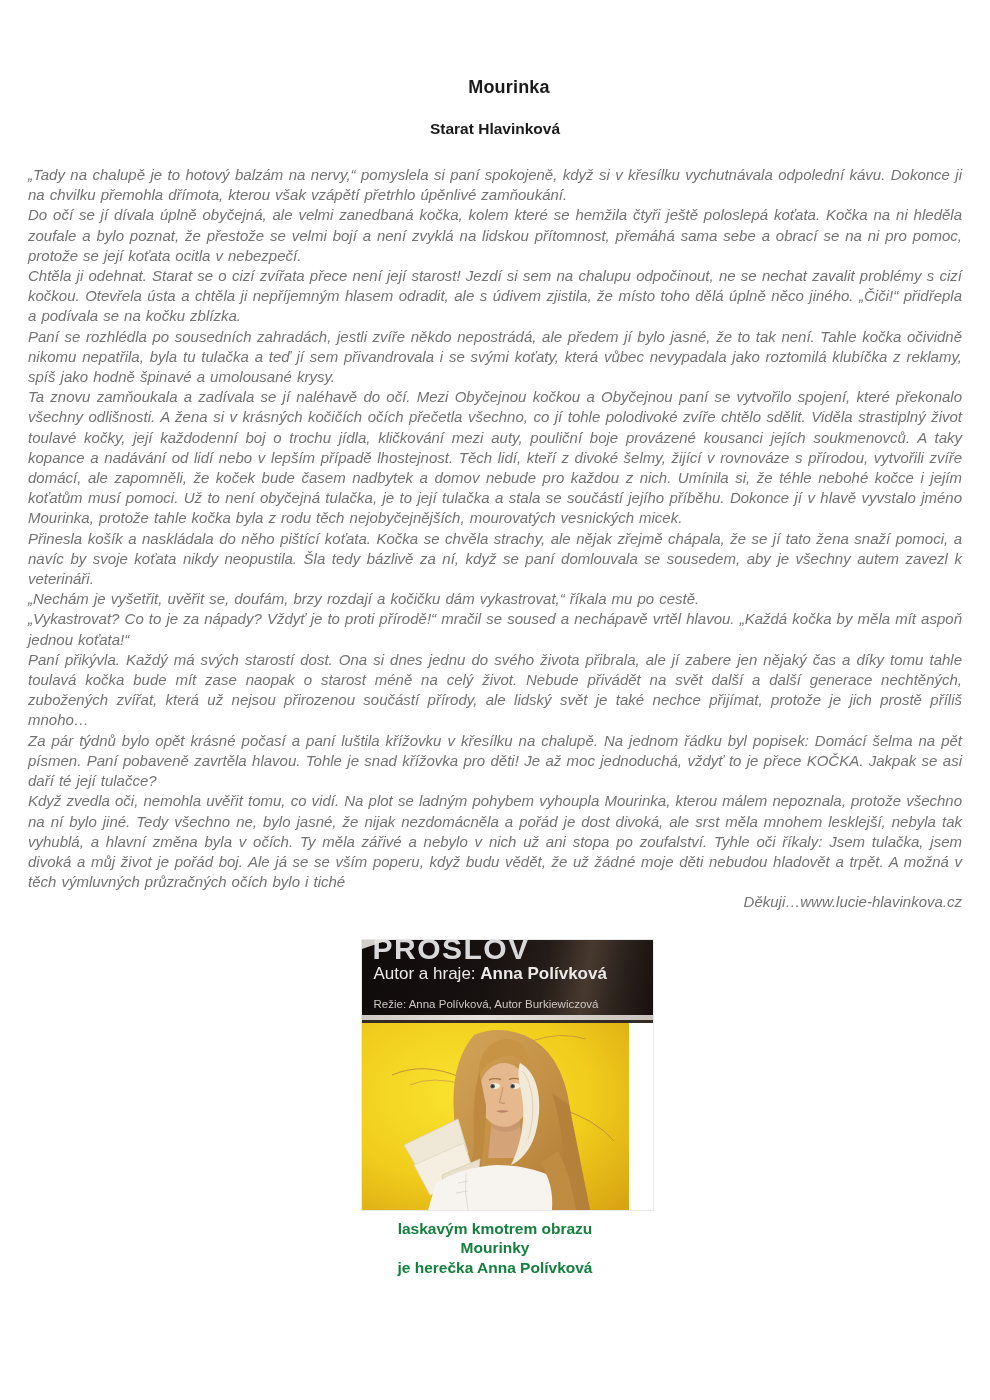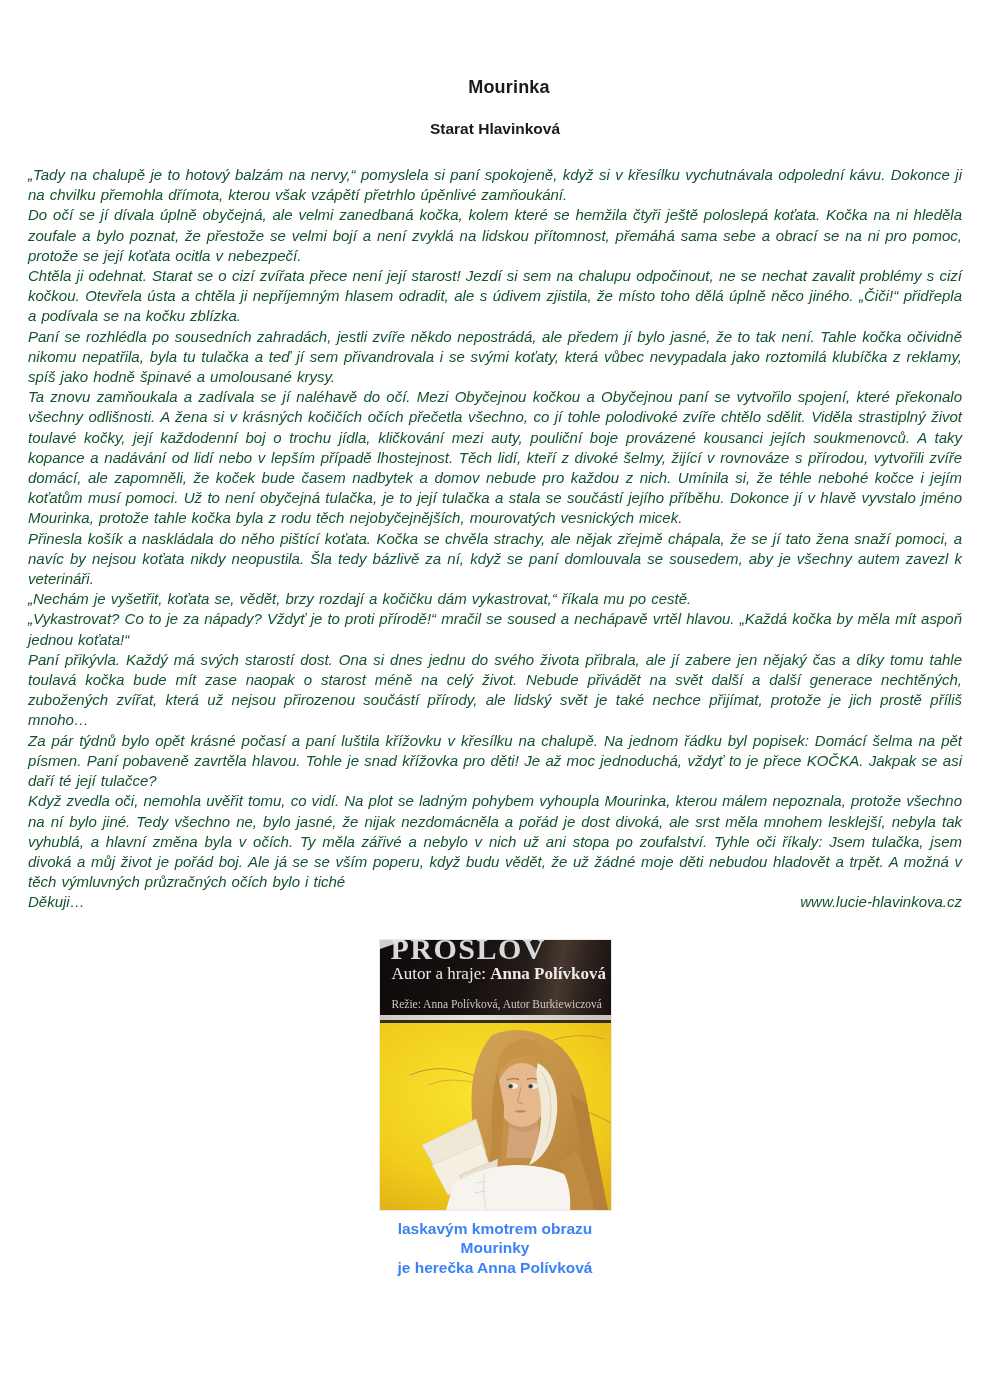--- a/index.html
+++ b/index.html
@@ -25,45 +25,44 @@
     font-size: 15.5px; font-weight: bold; line-height: 18px;
   }
 
   .story {
     margin: 27px 28px 0 28px;
     font-style: italic;
     font-size: 15px;
     line-height: 20.2px;
     text-align: justify;
     word-spacing: 0.06em;
-    color: #14532d;
+    color: #737373;
   }
   .story p { margin: 0; }
 
   .closing-row {
     display: flex;
-    justify-content: space-between;
+    justify-content: flex-end;
     align-items: baseline;
     font-style: italic;
     font-size: 15px;
     line-height: 20.2px;
   }
 
   figure.poster-figure {
     margin: 27px auto 0 auto;
     width: 267px;
     text-align: center;
   }
   .poster {
-    width: 231px; height: 270px;
+    width: 291px; height: 270px;
     margin: 0 auto;
     position: relative;
     overflow: hidden;
     box-shadow: 0 0 0 1px #e9e9e9;
-    font-family: Liberation Serif, serif;
   }
   .poster-band {
     position: relative;
     height: 75px;
     background: linear-gradient(100deg, #0f0b0a 0%, #171110 42%, #241c18 62%, #47392f 76%, #2a211c 88%, #17100e 100%);
     overflow: hidden;
     text-align: left;
   }
   .band-sliver {
     position: absolute; top: 0; left: 0;
@@ -97,39 +96,39 @@
     background: linear-gradient(90deg, #cfc9c4, #e7e2dd 40%, #c9c2bc);
   }
   .poster-strip-dark { height: 3px; background: #342b25; }
   .poster-art { display: block; width: 267px; height: 187px; }
 
   figcaption.poster-caption {
     margin-top: 9px;
     font-size: 15.5px;
     font-weight: bold;
     line-height: 19.5px;
-    color: #3b82f6;
+    color: #15803d;
   }
 </style>
 </head>
 <body>
 
 <div class="page">
 
   <h1 class="doc-title">Mourinka</h1>
   <div class="doc-author">Starat Hlavinková</div>
 
   <div class="story">
     <p>„Tady na chalupě je to hotový balzám na nervy,“ pomyslela si paní spokojeně, když si v křesílku vychutnávala odpolední kávu. Dokonce ji na chvilku přemohla dřímota, kterou však vzápětí přetrhlo úpěnlivé zamňoukání.</p>
     <p>Do očí se jí dívala úplně obyčejná, ale velmi zanedbaná kočka, kolem které se hemžila čtyři ještě poloslepá koťata. Kočka na ni hleděla zoufale a bylo poznat, že přestože se velmi bojí a není zvyklá na lidskou přítomnost, přemáhá sama sebe a obrací se na ni pro pomoc, protože se její koťata ocitla v nebezpečí.</p>
     <p>Chtěla ji odehnat. Starat se o cizí zvířata přece není její starost! Jezdí si sem na chalupu odpočinout, ne se nechat zavalit problémy s cizí kočkou. Otevřela ústa a chtěla ji nepříjemným hlasem odradit, ale s údivem zjistila, že místo toho dělá úplně něco jiného. „Čiči!“ přidřepla a podívala se na kočku zblízka.</p>
     <p>Paní se rozhlédla po sousedních zahradách, jestli zvíře někdo nepostrádá, ale předem jí bylo jasné, že to tak není. Tahle kočka očividně nikomu nepatřila, byla tu tulačka a teď jí sem přivandrovala i se svými koťaty, která vůbec nevypadala jako roztomilá klubíčka z reklamy, spíš jako hodně špinavé a umolousané krysy.</p>
     <p>Ta znovu zamňoukala a zadívala se jí naléhavě do očí. Mezi Obyčejnou kočkou a Obyčejnou paní se vytvořilo spojení, které překonalo všechny odlišnosti. A žena si v krásných kočičích očích přečetla všechno, co jí tohle polodivoké zvíře chtělo sdělit. Viděla strastiplný život toulavé kočky, její každodenní boj o trochu jídla, kličkování mezi auty, pouliční boje provázené kousanci jejích soukmenovců. A taky kopance a nadávání od lidí nebo v lepším případě lhostejnost. Těch lidí, kteří z divoké šelmy, žijící v rovnováze s přírodou, vytvořili zvíře domácí, ale zapomněli, že koček bude časem nadbytek a domov nebude pro každou z nich. Umínila si, že téhle nebohé kočce i jejím koťatům musí pomoci. Už to není obyčejná tulačka, je to její tulačka a stala se součástí jejího příběhu. Dokonce jí v hlavě vyvstalo jméno Mourinka, protože tahle kočka byla z rodu těch nejobyčejnějších, mourovatých vesnických micek.</p>
-    <p>Přinesla košík a naskládala do něho pištící koťata. Kočka se chvěla strachy, ale nějak zřejmě chápala, že se jí tato žena snaží pomoci, a navíc by nejsou koťata nikdy neopustila. Šla tedy bázlivě za ní, když se paní domlouvala se sousedem, aby je všechny autem zavezl k veterináři.</p>
-    <p>„Nechám je vyšetřit, koťata se, vědět, brzy rozdají a kočičku dám vykastrovat,“ říkala mu po cestě.</p>
+    <p>Přinesla košík a naskládala do něho pištící koťata. Kočka se chvěla strachy, ale nějak zřejmě chápala, že se jí tato žena snaží pomoci, a navíc by svoje koťata nikdy neopustila. Šla tedy bázlivě za ní, když se paní domlouvala se sousedem, aby je všechny autem zavezl k veterináři.</p>
+    <p>„Nechám je vyšetřit, uvěřit se, doufám, brzy rozdají a kočičku dám vykastrovat,“ říkala mu po cestě.</p>
     <p>„Vykastrovat? Co to je za nápady? Vždyť je to proti přírodě!“ mračil se soused a nechápavě vrtěl hlavou. „Každá kočka by měla mít aspoň jednou koťata!“</p>
     <p>Paní přikývla. Každý má svých starostí dost. Ona si dnes jednu do svého života přibrala, ale jí zabere jen nějaký čas a díky tomu tahle toulavá kočka bude mít zase naopak o starost méně na celý život. Nebude přivádět na svět další a další generace nechtěných, zubožených zvířat, která už nejsou přirozenou součástí přírody, ale lidský svět je také nechce přijímat, protože je jich prostě příliš mnoho…</p>
     <p>Za pár týdnů bylo opět krásné počasí a paní luštila křížovku v křesílku na chalupě. Na jednom řádku byl popisek: Domácí šelma na pět písmen. Paní pobaveně zavrtěla hlavou. Tohle je snad křížovka pro děti! Je až moc jednoduchá, vždyť to je přece KOČKA. Jakpak se asi daří té její tulačce?</p>
     <p>Když zvedla oči, nemohla uvěřit tomu, co vidí. Na plot se ladným pohybem vyhoupla Mourinka, kterou málem nepoznala, protože všechno na ní bylo jiné. Tedy všechno ne, bylo jasné, že nijak nezdomácněla a pořád je dost divoká, ale srst měla mnohem lesklejší, nebyla tak vyhublá, a hlavní změna byla v očích. Ty měla zářivé a nebylo v nich už ani stopa po zoufalství. Tyhle oči říkaly: Jsem tulačka, jsem divoká a můj život je pořád boj. Ale já se se vším poperu, když budu vědět, že už žádné moje děti nebudou hladovět a trpět. A možná v těch výmluvných průzračných očích bylo i tiché</p>
     <div class="closing-row">
       <span>Děkuji…</span>
       <span>www.lucie-hlavinkova.cz</span>
     </div>
   </div>
 

